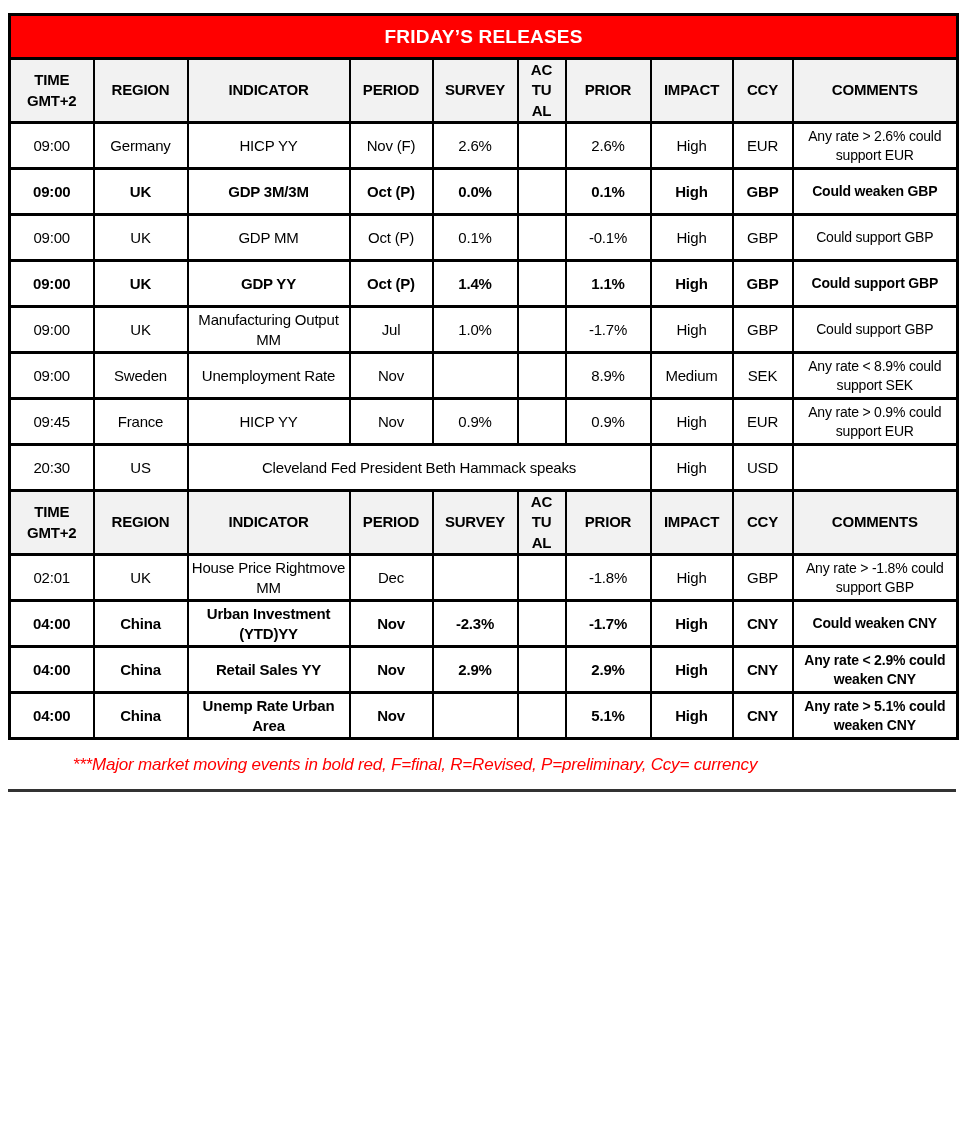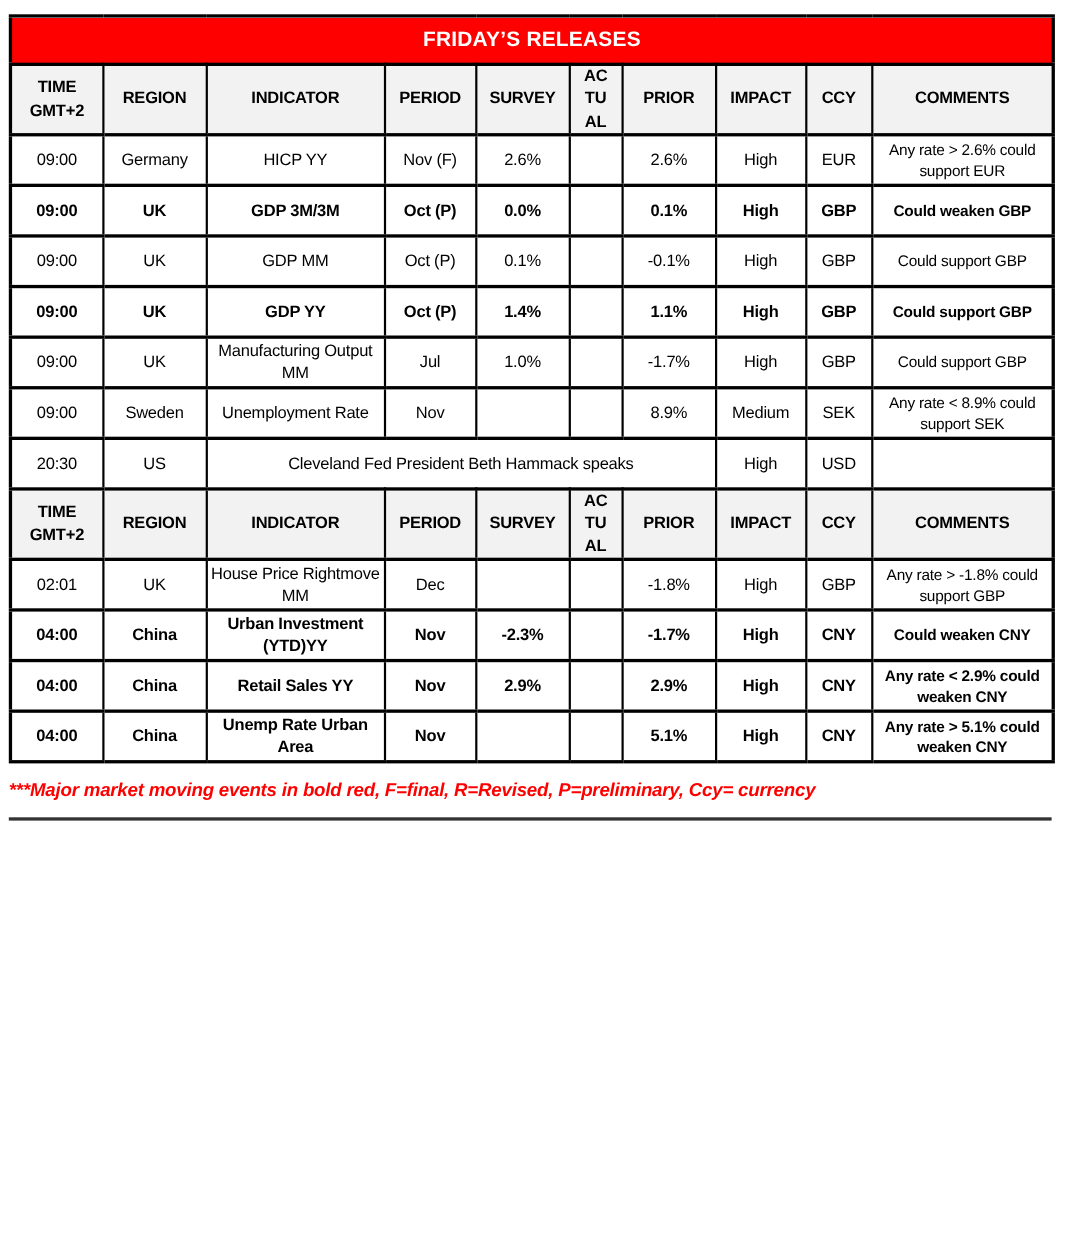--- a/index.html
+++ b/index.html
@@ -60,22 +60,23 @@
     font-size: 15px;
     height: 46px;
     line-height: 1.3;
     padding: 2px 3px;
   }
   tr.data-row td.cell-comments { font-size: 14px; line-height: 1.3; margin-top: 15px; }
   tr.bold-row td { font-weight: bold; }
 
   .footnote {
     margin-top: 15px;
+    text-align: center;
     color: #FF0000;
-    font-weight: bold;
+    font-weight: normal;
     font-style: italic;
     font-size: 17px;
     letter-spacing: -0.2px;
   }
   .bottom-rule {
     margin-top: 14px;
     width: 948px;
     height: 3px;
     background: #333333;
   }
@@ -183,20 +184,32 @@
           <td class="cell-indicator">Unemployment Rate</td>
           <td class="cell-period">Nov</td>
           <td class="cell-survey"></td>
           <td class="cell-actual"></td>
           <td class="cell-prior">8.9%</td>
           <td class="cell-impact">Medium</td>
           <td class="cell-ccy">SEK</td>
           <td class="cell-comments">Any rate &lt; 8.9% could support SEK</td>
         </tr>
         <tr class="data-row">
+          <td class="cell-time">09:45</td>
+          <td class="cell-region">France</td>
+          <td class="cell-indicator">HICP YY</td>
+          <td class="cell-period">Nov</td>
+          <td class="cell-survey">0.9%</td>
+          <td class="cell-actual"></td>
+          <td class="cell-prior">0.9%</td>
+          <td class="cell-impact">High</td>
+          <td class="cell-ccy">EUR</td>
+          <td class="cell-comments">Any rate &gt; 0.9% could support EUR</td>
+        </tr>
+        <tr class="data-row">
           <td class="cell-time">20:30</td>
           <td class="cell-region">US</td>
           <td class="cell-event" colspan="5">Cleveland Fed President Beth Hammack speaks</td>
           <td class="cell-impact">High</td>
           <td class="cell-ccy">USD</td>
           <td class="cell-comments"></td>
         </tr>
         <tr class="header-row">
           <th>TIME
 GMT+2</th>

